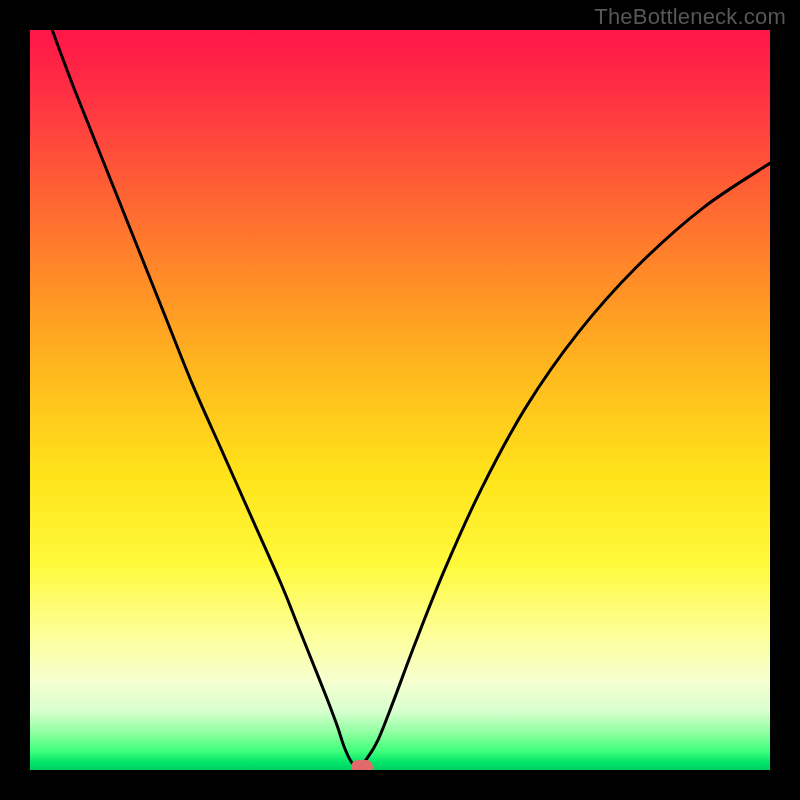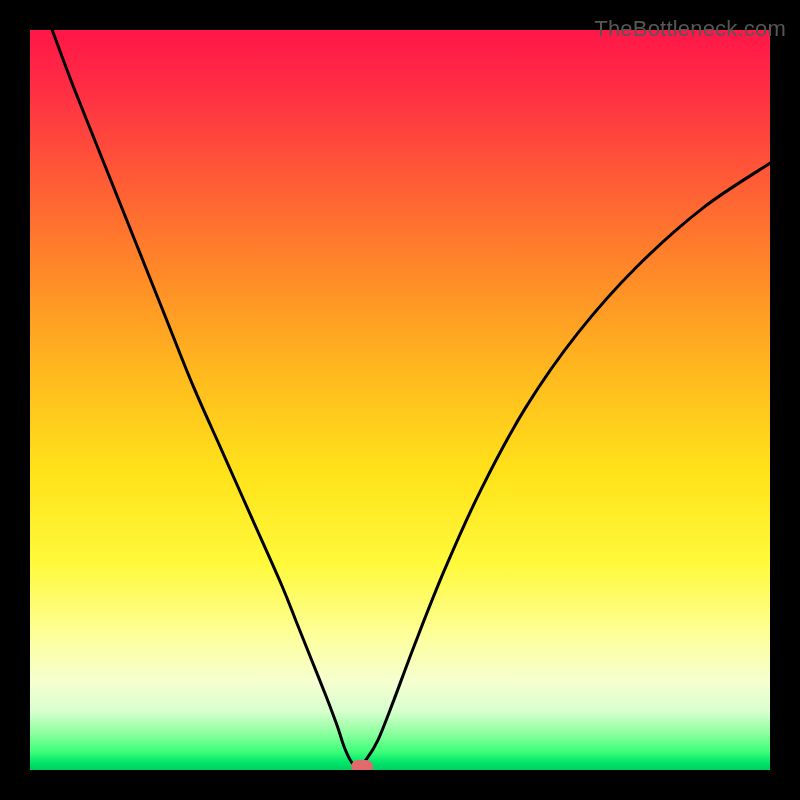--- a/index.html
+++ b/index.html
@@ -12,21 +12,21 @@
     overflow: hidden;
   }
   .frame {
     position: relative;
     width: 800px;
     height: 800px;
     background: #000000;
   }
   .watermark {
     position: absolute;
-    top: 16px;
+    top: 4px;
     right: 14px;
     color: #575757;
     font-size: 22px;
     font-weight: 400;
     letter-spacing: 0.2px;
     z-index: 10;
     user-select: none;
   }
   .plot-area {
     position: absolute;

